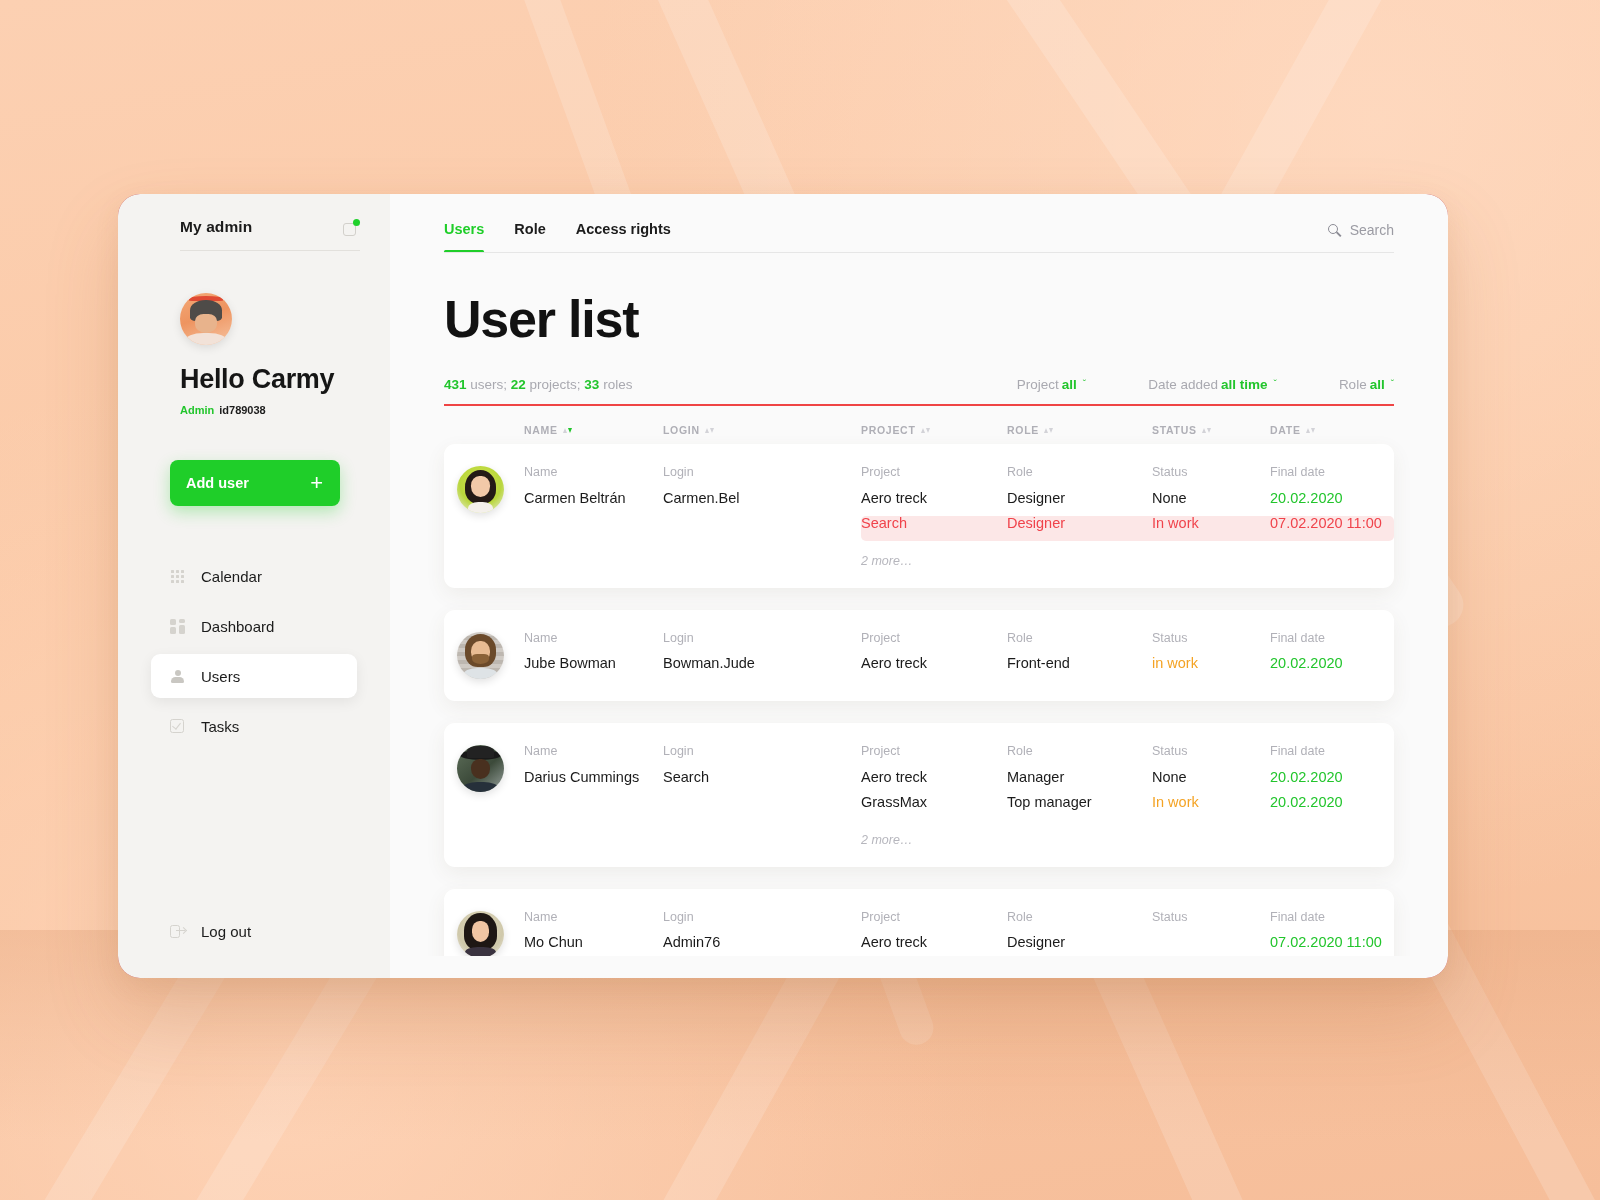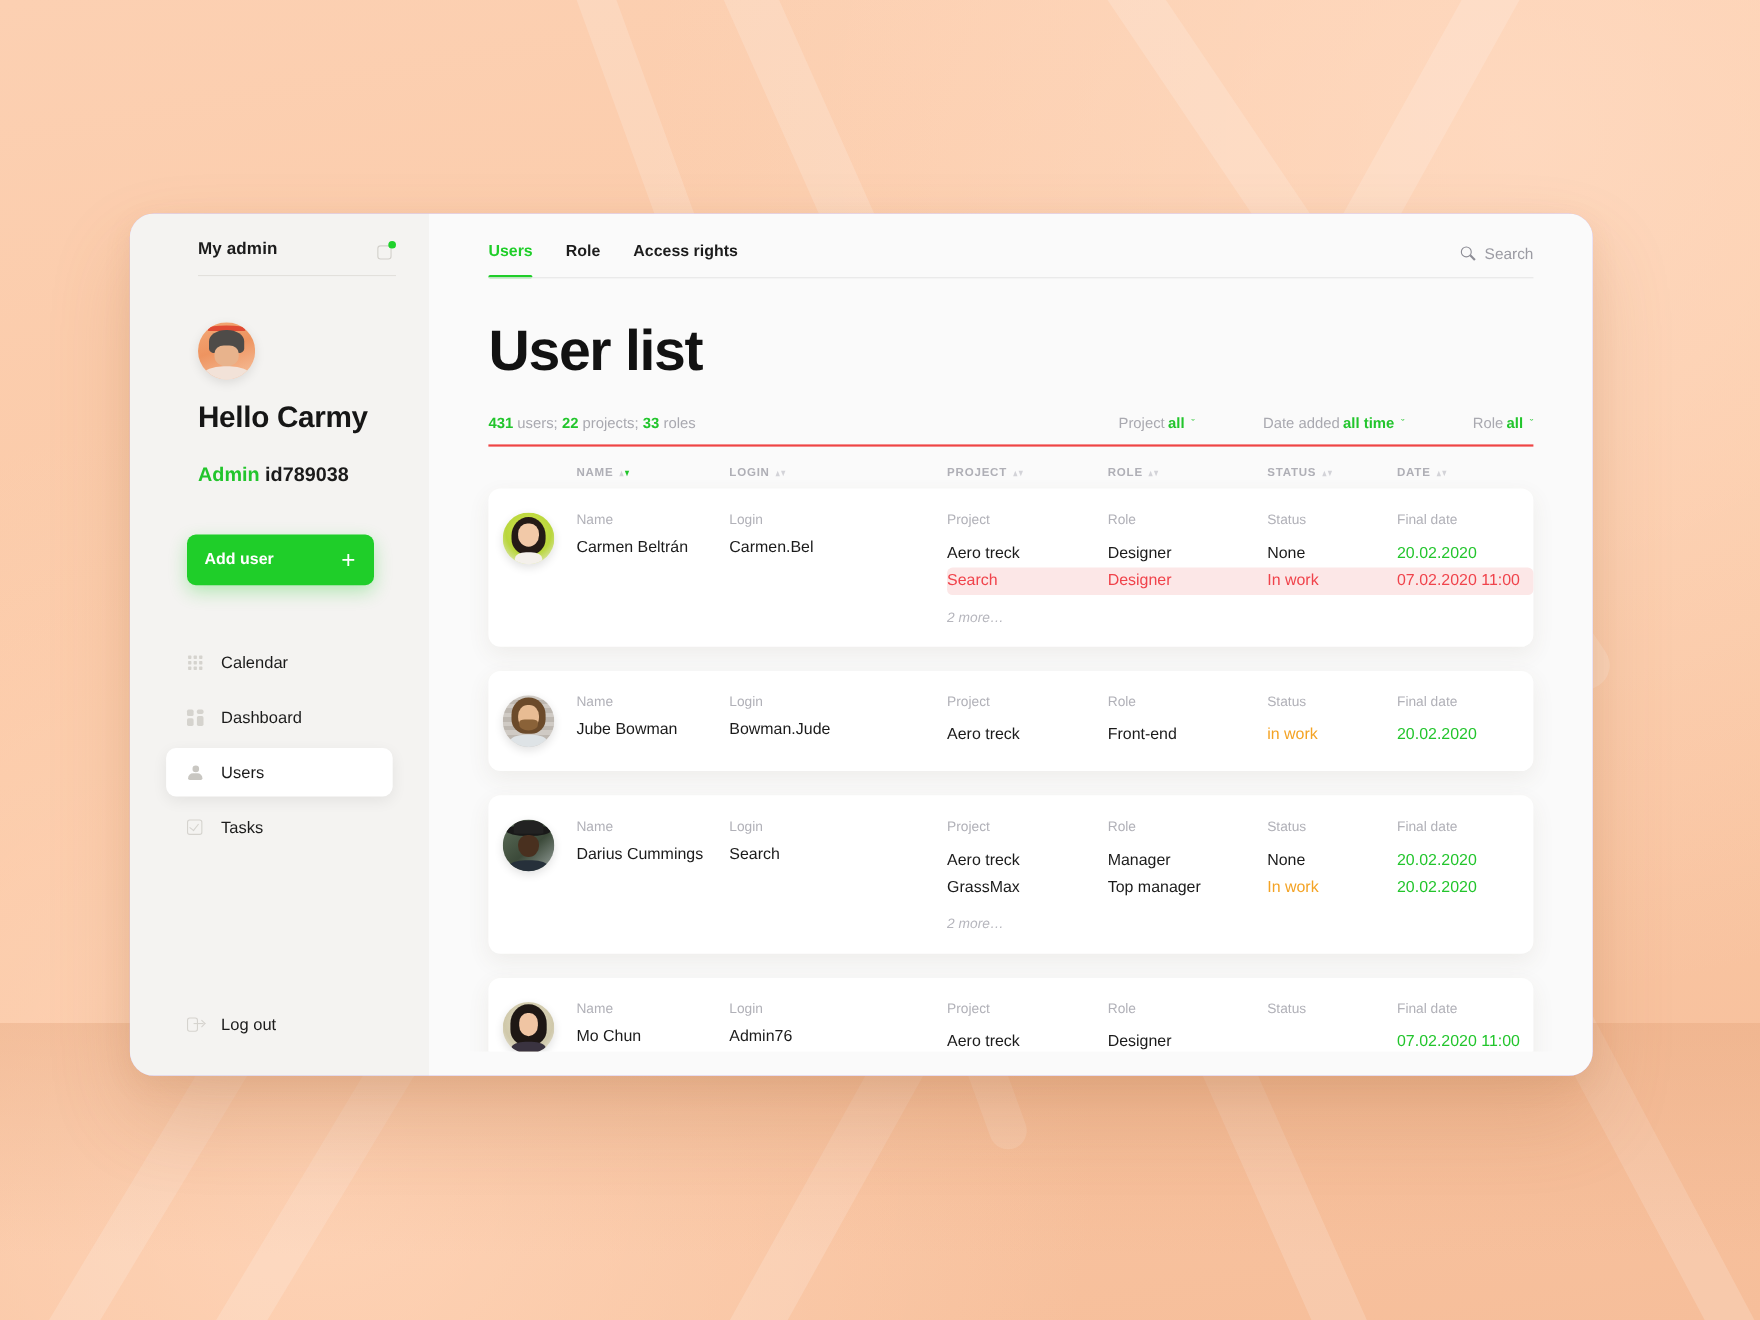--- a/index.html
+++ b/index.html
@@ -54,21 +54,21 @@
     position: absolute;
     left: 118px;
     top: 194px;
     width: 1330px;
     height: 784px;
     border-radius: 22px;
     overflow: hidden;
     display: flex;
     z-index: 2;
     box-shadow: 0 36px 74px rgba(170,105,60,.20), 0 8px 24px rgba(170,105,60,.10);
-    background: #c4b5fd;
+    background: #b91c1c;
   }
 
   
   #sidebar {
     width: 272px;
     flex: 0 0 272px;
     background: #F4F3F1;
     padding: 0;
     position: relative;
     display: flex;
@@ -121,22 +121,22 @@
   }
   .greet {
     margin-top: 19px;
     font-size: 27px;
     font-weight: bold;
     color: #161616;
     letter-spacing: -.3px;
     white-space: nowrap;
   }
   .idline {
-    margin-top: 26px;
-    font-size: 18px;
+    margin-top: 9px;
+    font-size: 11px;
     font-weight: bold;
     white-space: nowrap;
   }
   .idline .role { color: #22C52C; }
   .idline .uid  { color: #1B1B1B; margin-left: 5px; }
 
   #add-user-btn {
     margin: 44px 0 0 52px;
     width: 170px;
     height: 46px;
@@ -440,21 +440,21 @@
     margin-bottom: 12px;
   }
   .multi-head div { font-size: 12.5px; color: #B1B1B8; line-height: 1; }
   .m-proj { flex: 0 0 146px; }
   .m-role { flex: 0 0 145px; }
   .m-stat { flex: 0 0 118px; }
   .m-date { flex: 1; }
 
   .sub-row {
     display: flex;
-    align-items: center;
+    align-items: flex-start;
     height: 25px;
     border-radius: 5px;
     padding: 0 0 0 0;
   }
   .sub-row.hl { background: #FCE7E7; }
   .sub-row > div {
     font-size: 14.5px;
     color: #1B1B1B;
     line-height: 1;
   }

